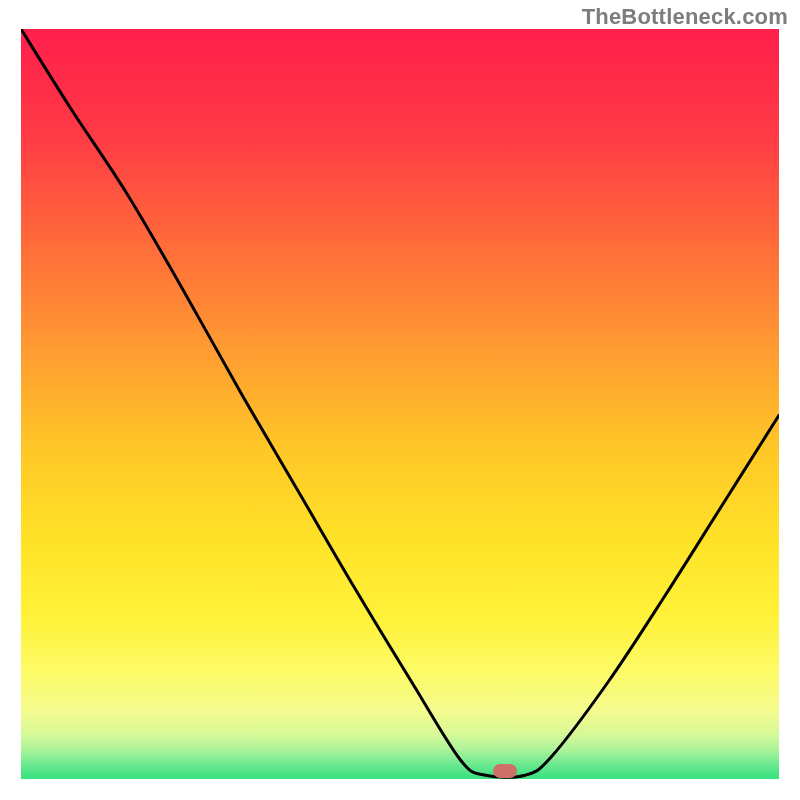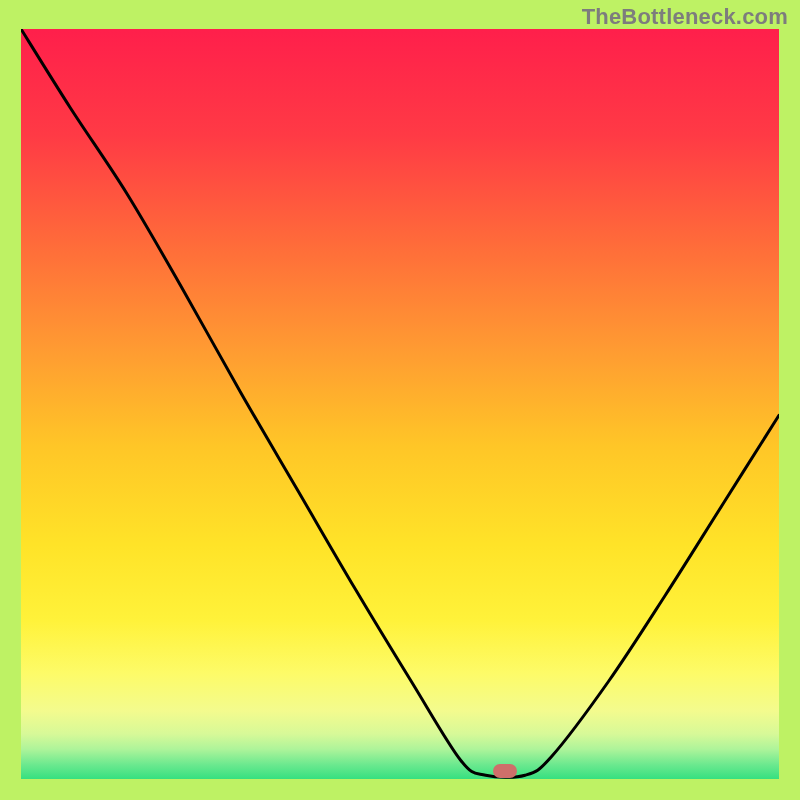--- a/index.html
+++ b/index.html
@@ -7,21 +7,21 @@
     padding: 0;
     width: 800px;
     height: 800px;
     background: #000;
     overflow: hidden;
   }
   .frame {
     position: relative;
     width: 800px;
     height: 800px;
-    background: #bef264;
+    background: #ffffff;
   }
   .plot-inner {
     position: absolute;
     left: 21px;
     top: 29px;
     width: 758px;
     height: 750px;
     overflow: hidden;
   }
   .gradient {

